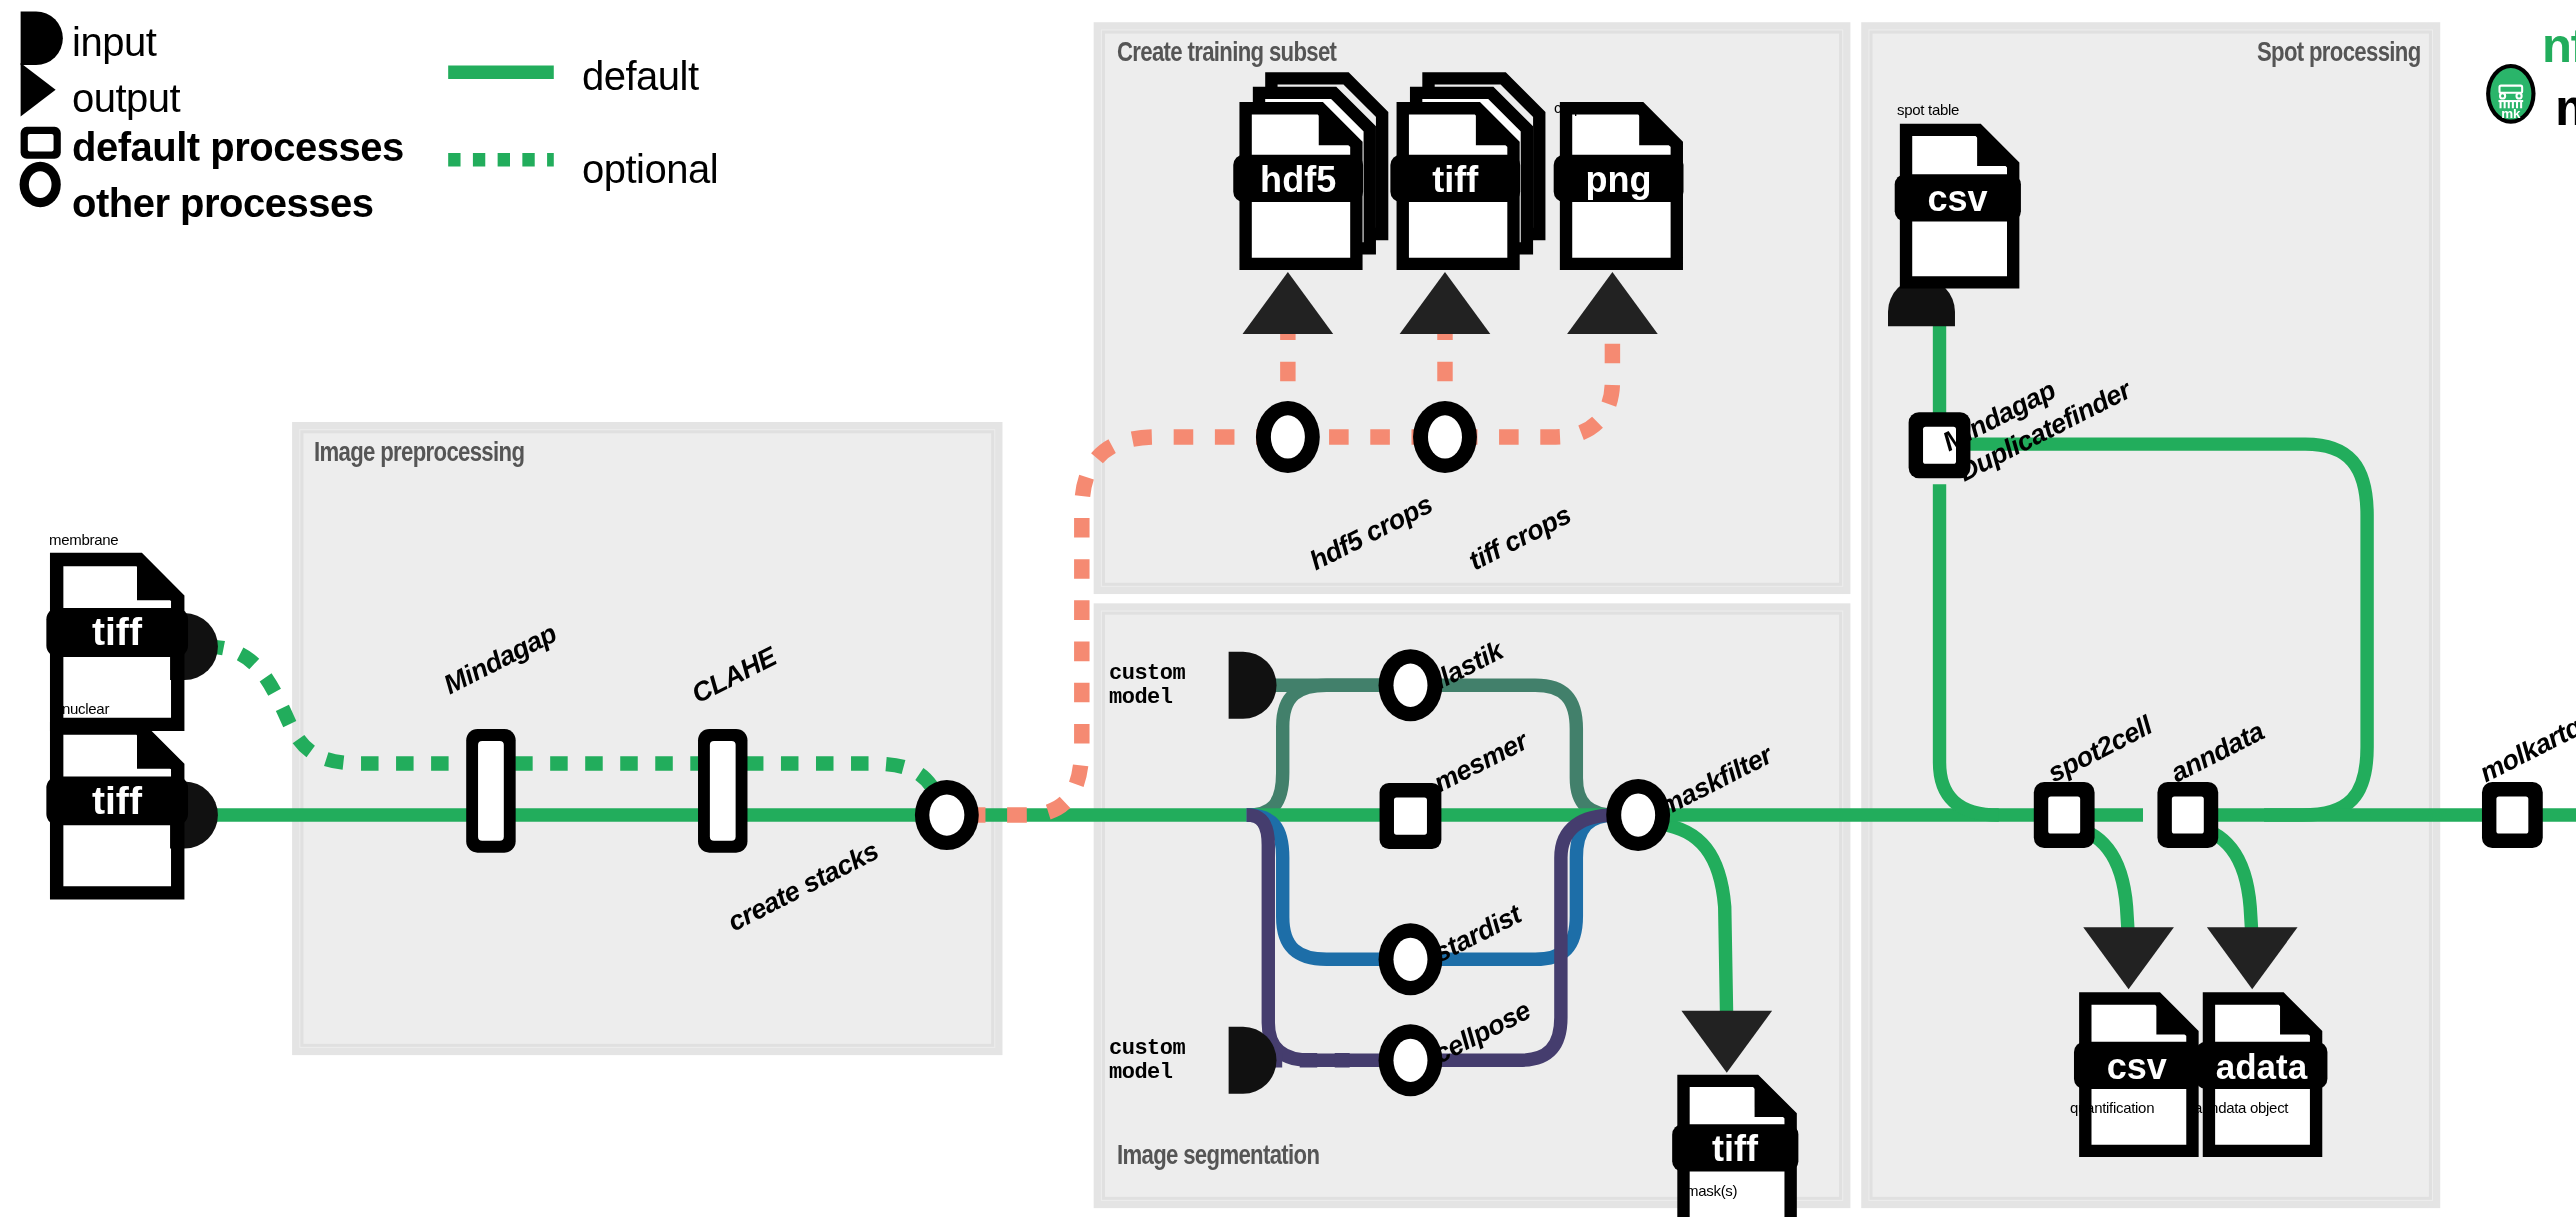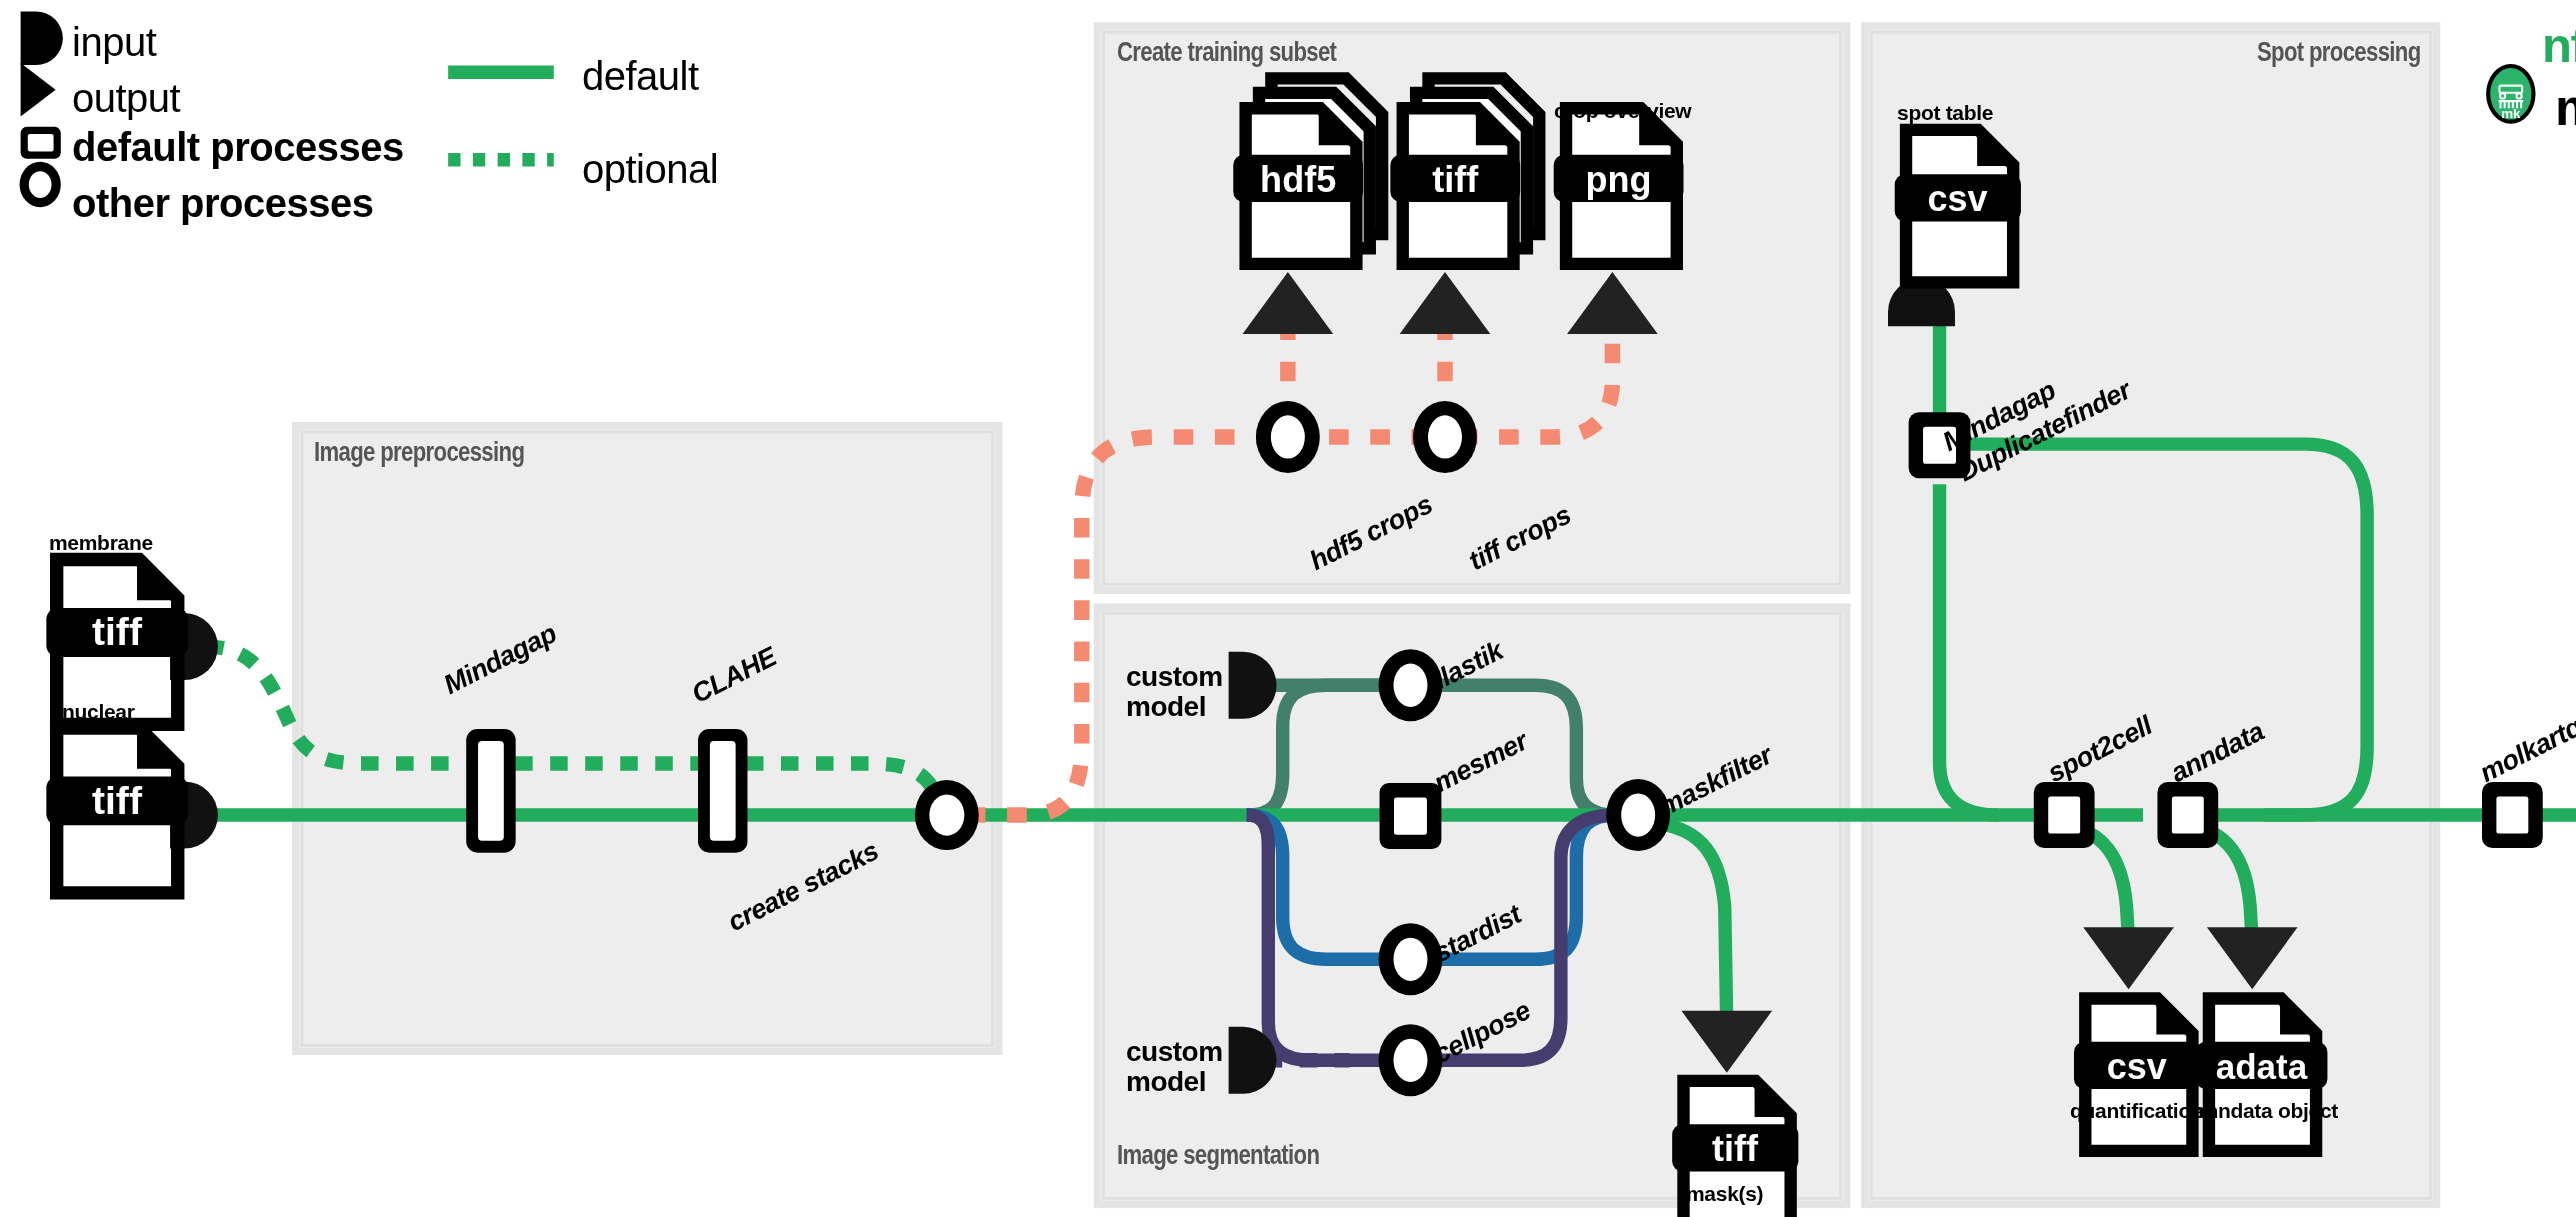--- a/index.html
+++ b/index.html
@@ -4,22 +4,22 @@
 <style>
   html,body{margin:0;padding:0;background:#ffffff;}
   body{font-family:"DejaVu Sans",sans-serif;}
   #stage{position:relative;width:2891px;height:1218px;background:#ffffff;overflow:hidden;}
   svg.layer{position:absolute;left:0;top:0;width:2891px;height:1218px;}
   .txt{position:absolute;white-space:pre;font-family:"DejaVu Sans",sans-serif;}
   .legend-label{font-size:40px;font-weight:400;color:#000;font-family:"Liberation Sans",sans-serif;letter-spacing:-0.5px;}
   .panel-title{font-size:27px;font-weight:700;color:#555555;font-family:"Liberation Sans",sans-serif;letter-spacing:-0.8px;transform:scaleX(.82);transform-origin:left top;}
   .panel-title.right{transform-origin:right top;}
   .node-label{font-size:27px;font-weight:700;font-style:italic;color:#000;font-family:"Liberation Sans",sans-serif;letter-spacing:-0.5px;}
-  .file-label{font-size:21px;font-weight:700;color:#000;font-family:"Liberation Sans",sans-serif;letter-spacing:-0.3px;}
-  .custom-model{font-size:28px;font-weight:700;color:#000;font-family:Liberation Sans, sans-serif;line-height:1.08;letter-spacing:-0.5px;margin-left:17px;}
+  .file-label{font-size:15px;font-weight:400;color:#000;font-family:"Liberation Sans",sans-serif;letter-spacing:-0.3px;}
+  .custom-model{font-size:22px;font-weight:700;color:#000;font-family:Liberation Mono, monospace;line-height:1.08;letter-spacing:-0.5px;}
   .logo-top{font-size:49px;font-weight:700;color:#000;font-family:"Liberation Sans",sans-serif;letter-spacing:-1.5px;}
   .logo-bot{font-size:52px;font-weight:700;color:#000;font-family:"Liberation Sans",sans-serif;letter-spacing:-1.5px;}
   .green{color:#22ad5c;}
 </style>
 </head>
 <body>
 
 <div id="stage">
 
   <svg class="layer" viewBox="0 0 5612 2364" width="2891" height="1218">

